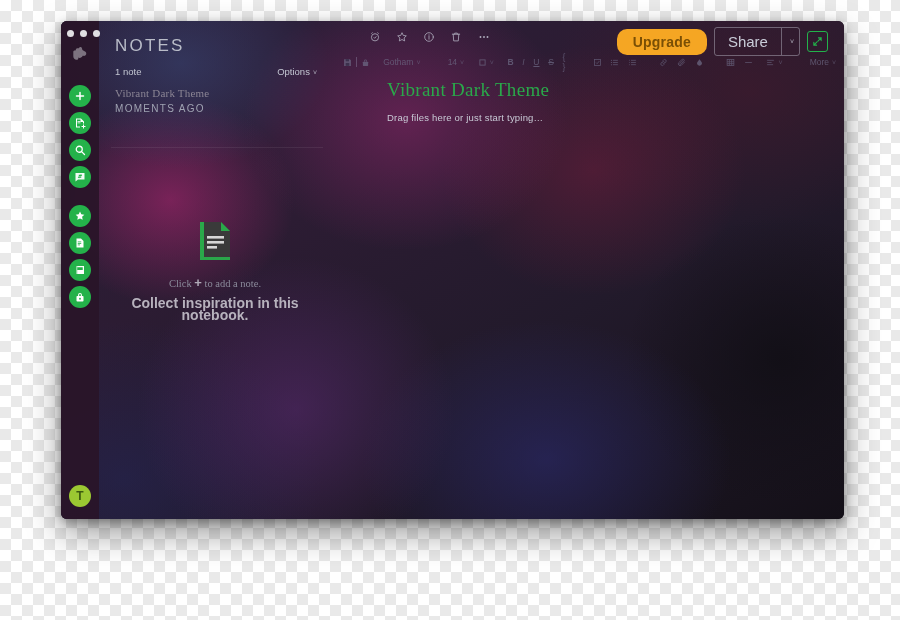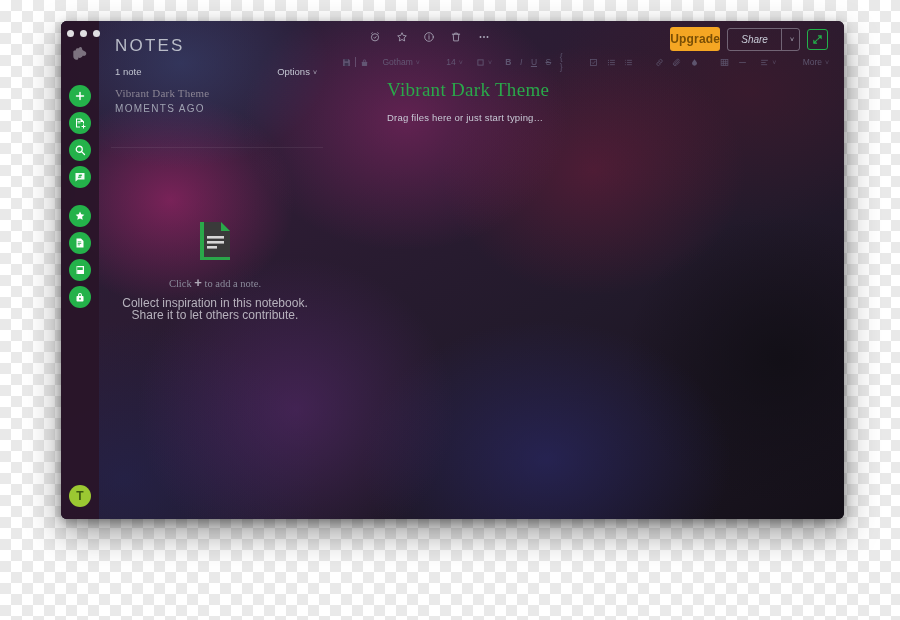--- a/index.html
+++ b/index.html
@@ -182,23 +182,24 @@
     margin-bottom: 7px;
     font-family: "Liberation Serif", serif;
   }
   .empty .h .plus {
     font-size: 13px;
     font-weight: bold;
     color: #b0aab8;
     font-family: "Liberation Sans", sans-serif;
   }
   .empty .p {
-    font-size: 12px;
+    font-size: 14px;
     color: #b7b2bd;
     line-height: 12px;
+    font-weight: bold;
   }
 
   
   .editor {
     position: absolute;
     left: 270px; top: 0; right: 0; bottom: 0;
     z-index: 3;
   }
 
   .tool-row {
@@ -218,40 +219,39 @@
   .tool-right {
     position: absolute;
     right: 16px; top: 0;
     display: flex;
     align-items: center;
     gap: 7px;
   }
   .btn-upgrade {
     background: #f5a623;
     color: #7a4f05;
-    font-size: 12px;
+    font-size: 14px;
     font-weight: bold;
-    border-radius: 3px;
-    padding: 5px 0;
+    border-radius: 10px;
+    padding: 5px 16px;
     cursor: pointer;
     letter-spacing: .2px;
   }
   .share-group {
     display: flex;
     align-items: stretch;
     border: 1px solid rgba(190,190,205,0.45);
     border-radius: 3px;
     overflow: hidden;
   }
   .btn-share {
-    font-size: 10px;
+    font-size: 15px;
     color: #c9ccd8;
     padding: 5px 13px;
     cursor: pointer;
-    font-style: italic;
   }
   .btn-share-caret {
     border-left: 1px solid rgba(190,190,205,0.45);
     padding: 5px 5px;
     display: flex;
     align-items: center;
     color: #c9ccd8;
     cursor: pointer;
   }
   .btn-expand {
@@ -261,21 +261,21 @@
     display: flex;
     align-items: center;
     justify-content: center;
     color: #22b24a;
     cursor: pointer;
   }
 
   
   .fmt-row {
     position: absolute;
-    left: 0; right: 15px; top: 32px;
+    left: 0; right: 8px; top: 32px;
     height: 18px;
     display: flex;
     align-items: center;
     color: #6e6b86;
     font-size: 8.5px;
   }
   .fmt-row .fi {
     cursor: pointer;
     display: flex;
     align-items: center;
@@ -419,21 +419,20 @@
             <rect x="9" y="15" width="17" height="2.6" fill="#d6d6d6"></rect>
             <rect x="9" y="20" width="17" height="2.6" fill="#d6d6d6"></rect>
             <rect x="9" y="25" width="10" height="2.6" fill="#d6d6d6"></rect>
             <path d="M2 36h30v3H2z" fill="#2aa84a"></path>
           </svg>
         </div>
         <div class="h">
           <span>Click </span><span class="plus">+</span><span> to add a note.</span>
         </div>
         <div class="p">Collect inspiration in this notebook.</div>
-        <div class="p">Share it to let others contribute.</div>
       </div>
     </div>
 
     <div class="editor">
 
       <div class="tool-row">
 
         <div class="tool-left">
           <span class="ti">
             <svg width="12" height="12" viewBox="0 0 24 24" fill="none" stroke="currentColor" stroke-width="1.6">

